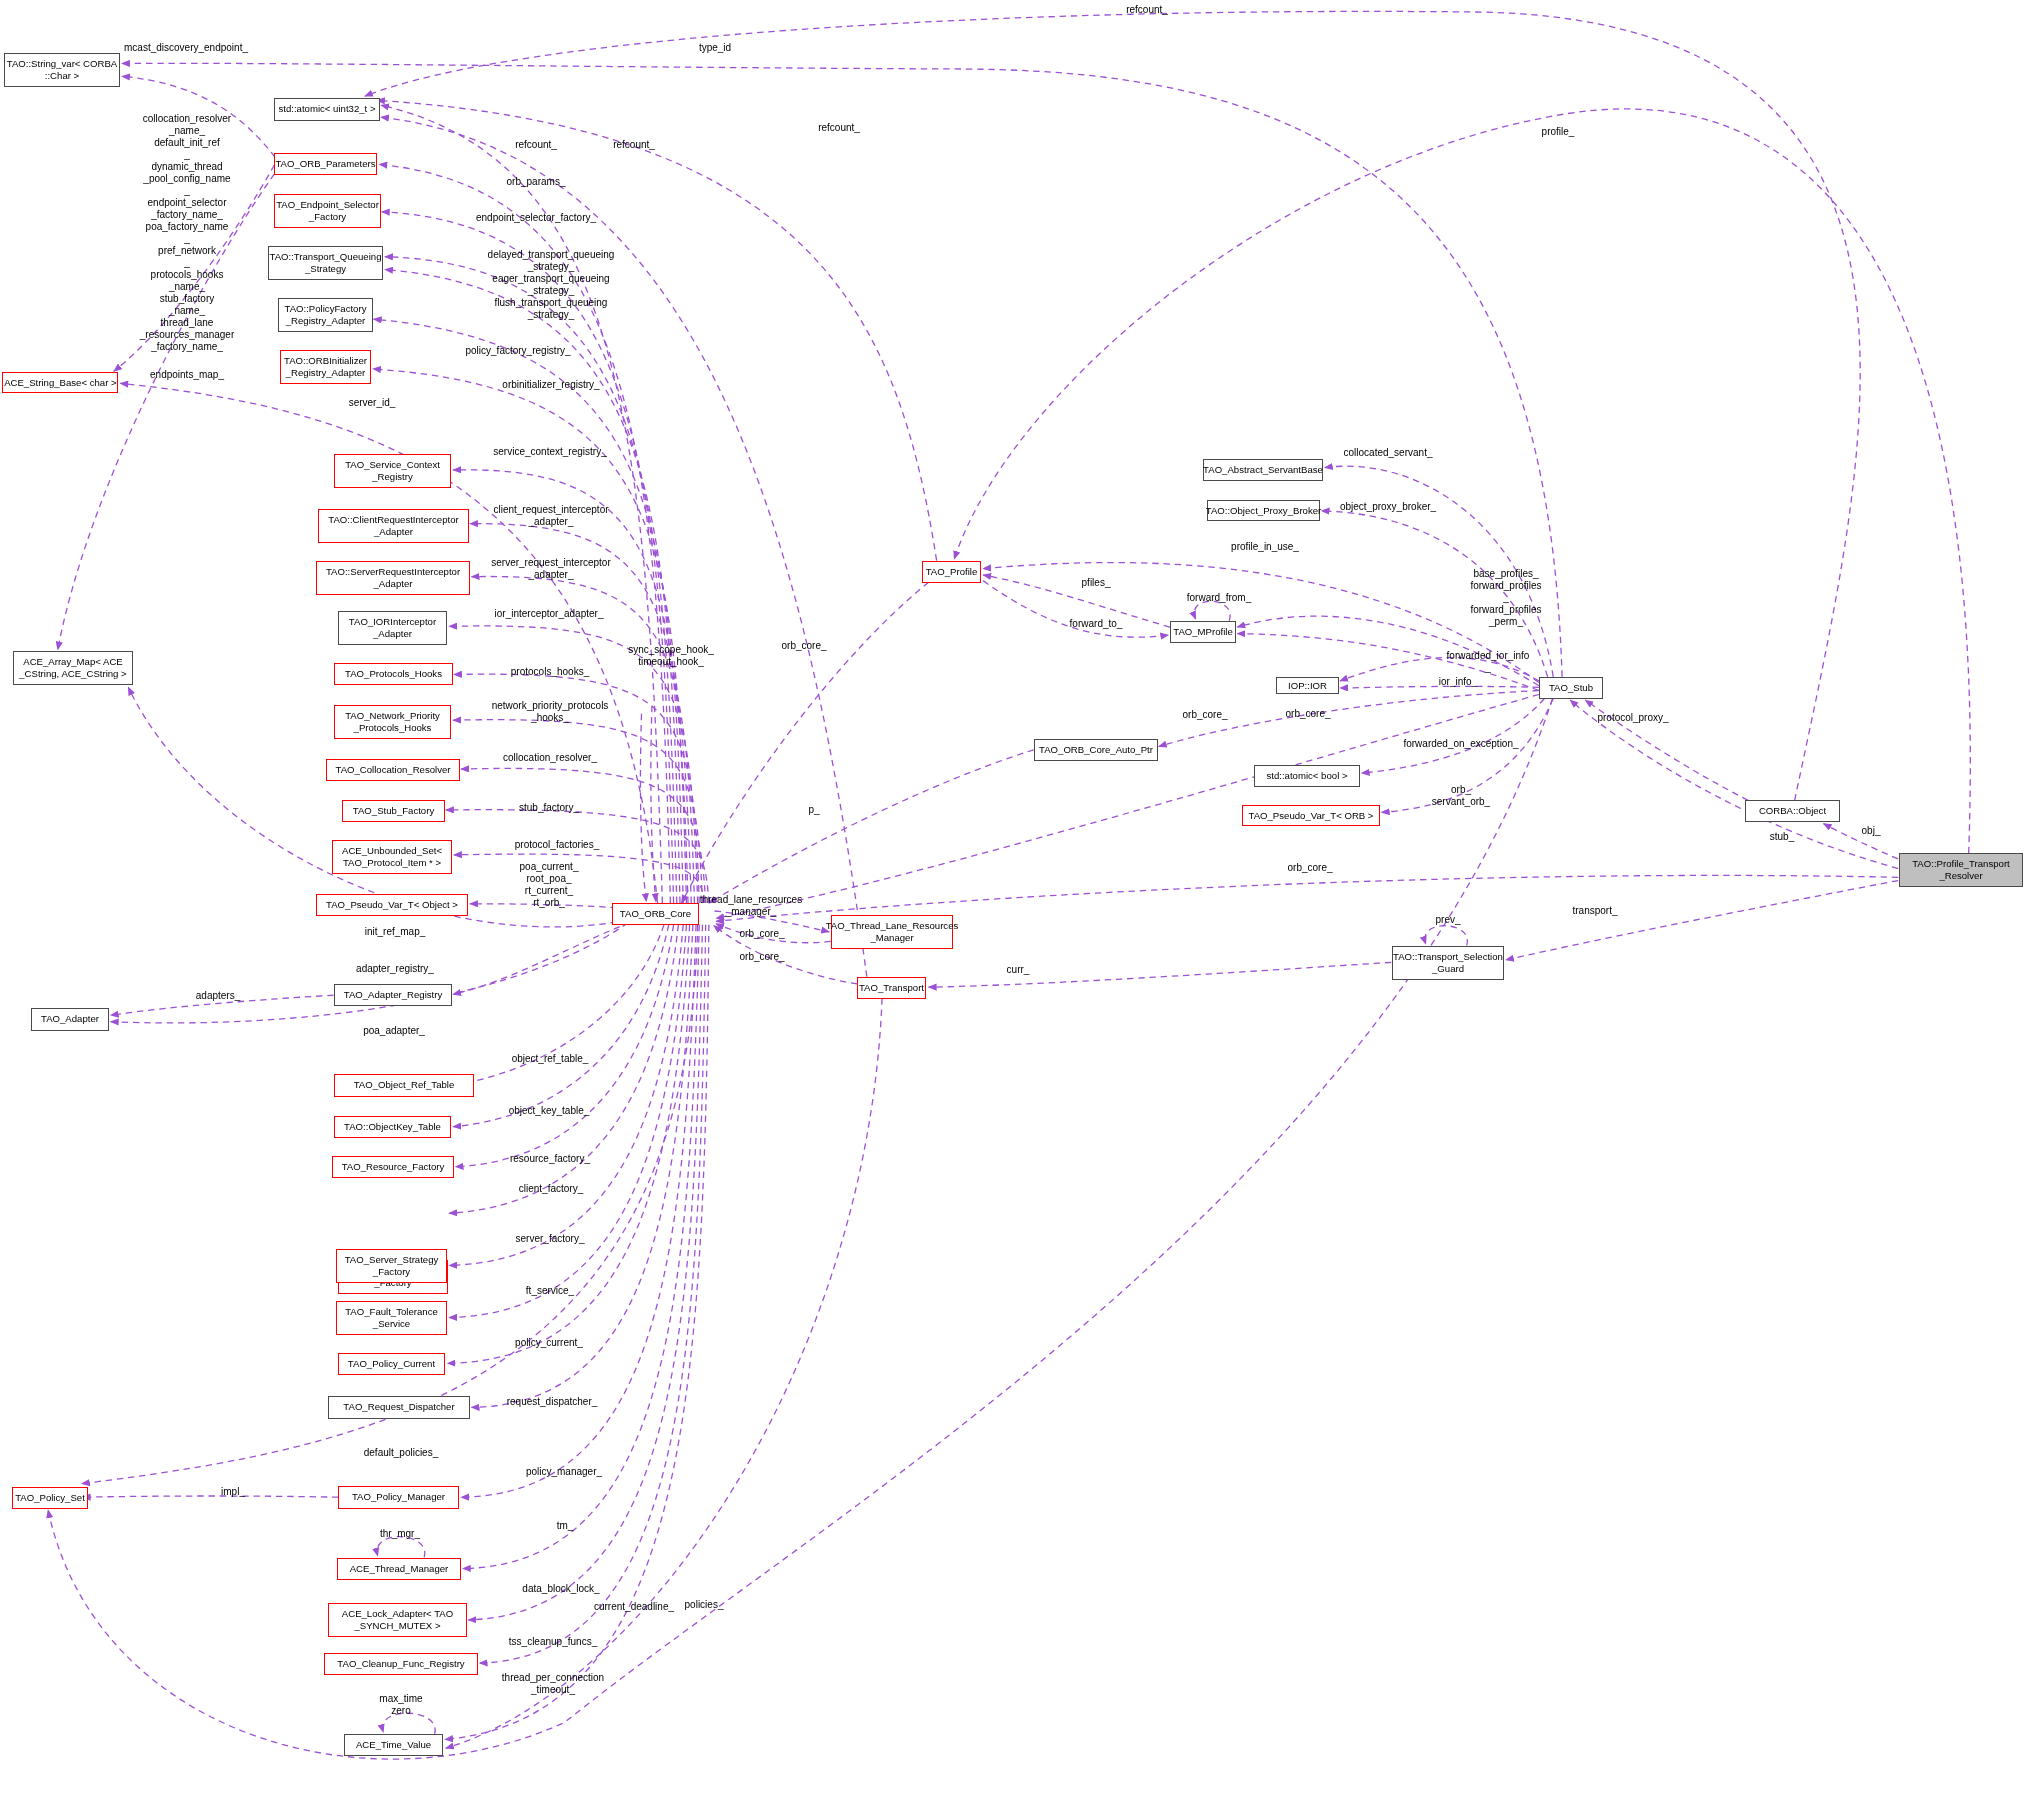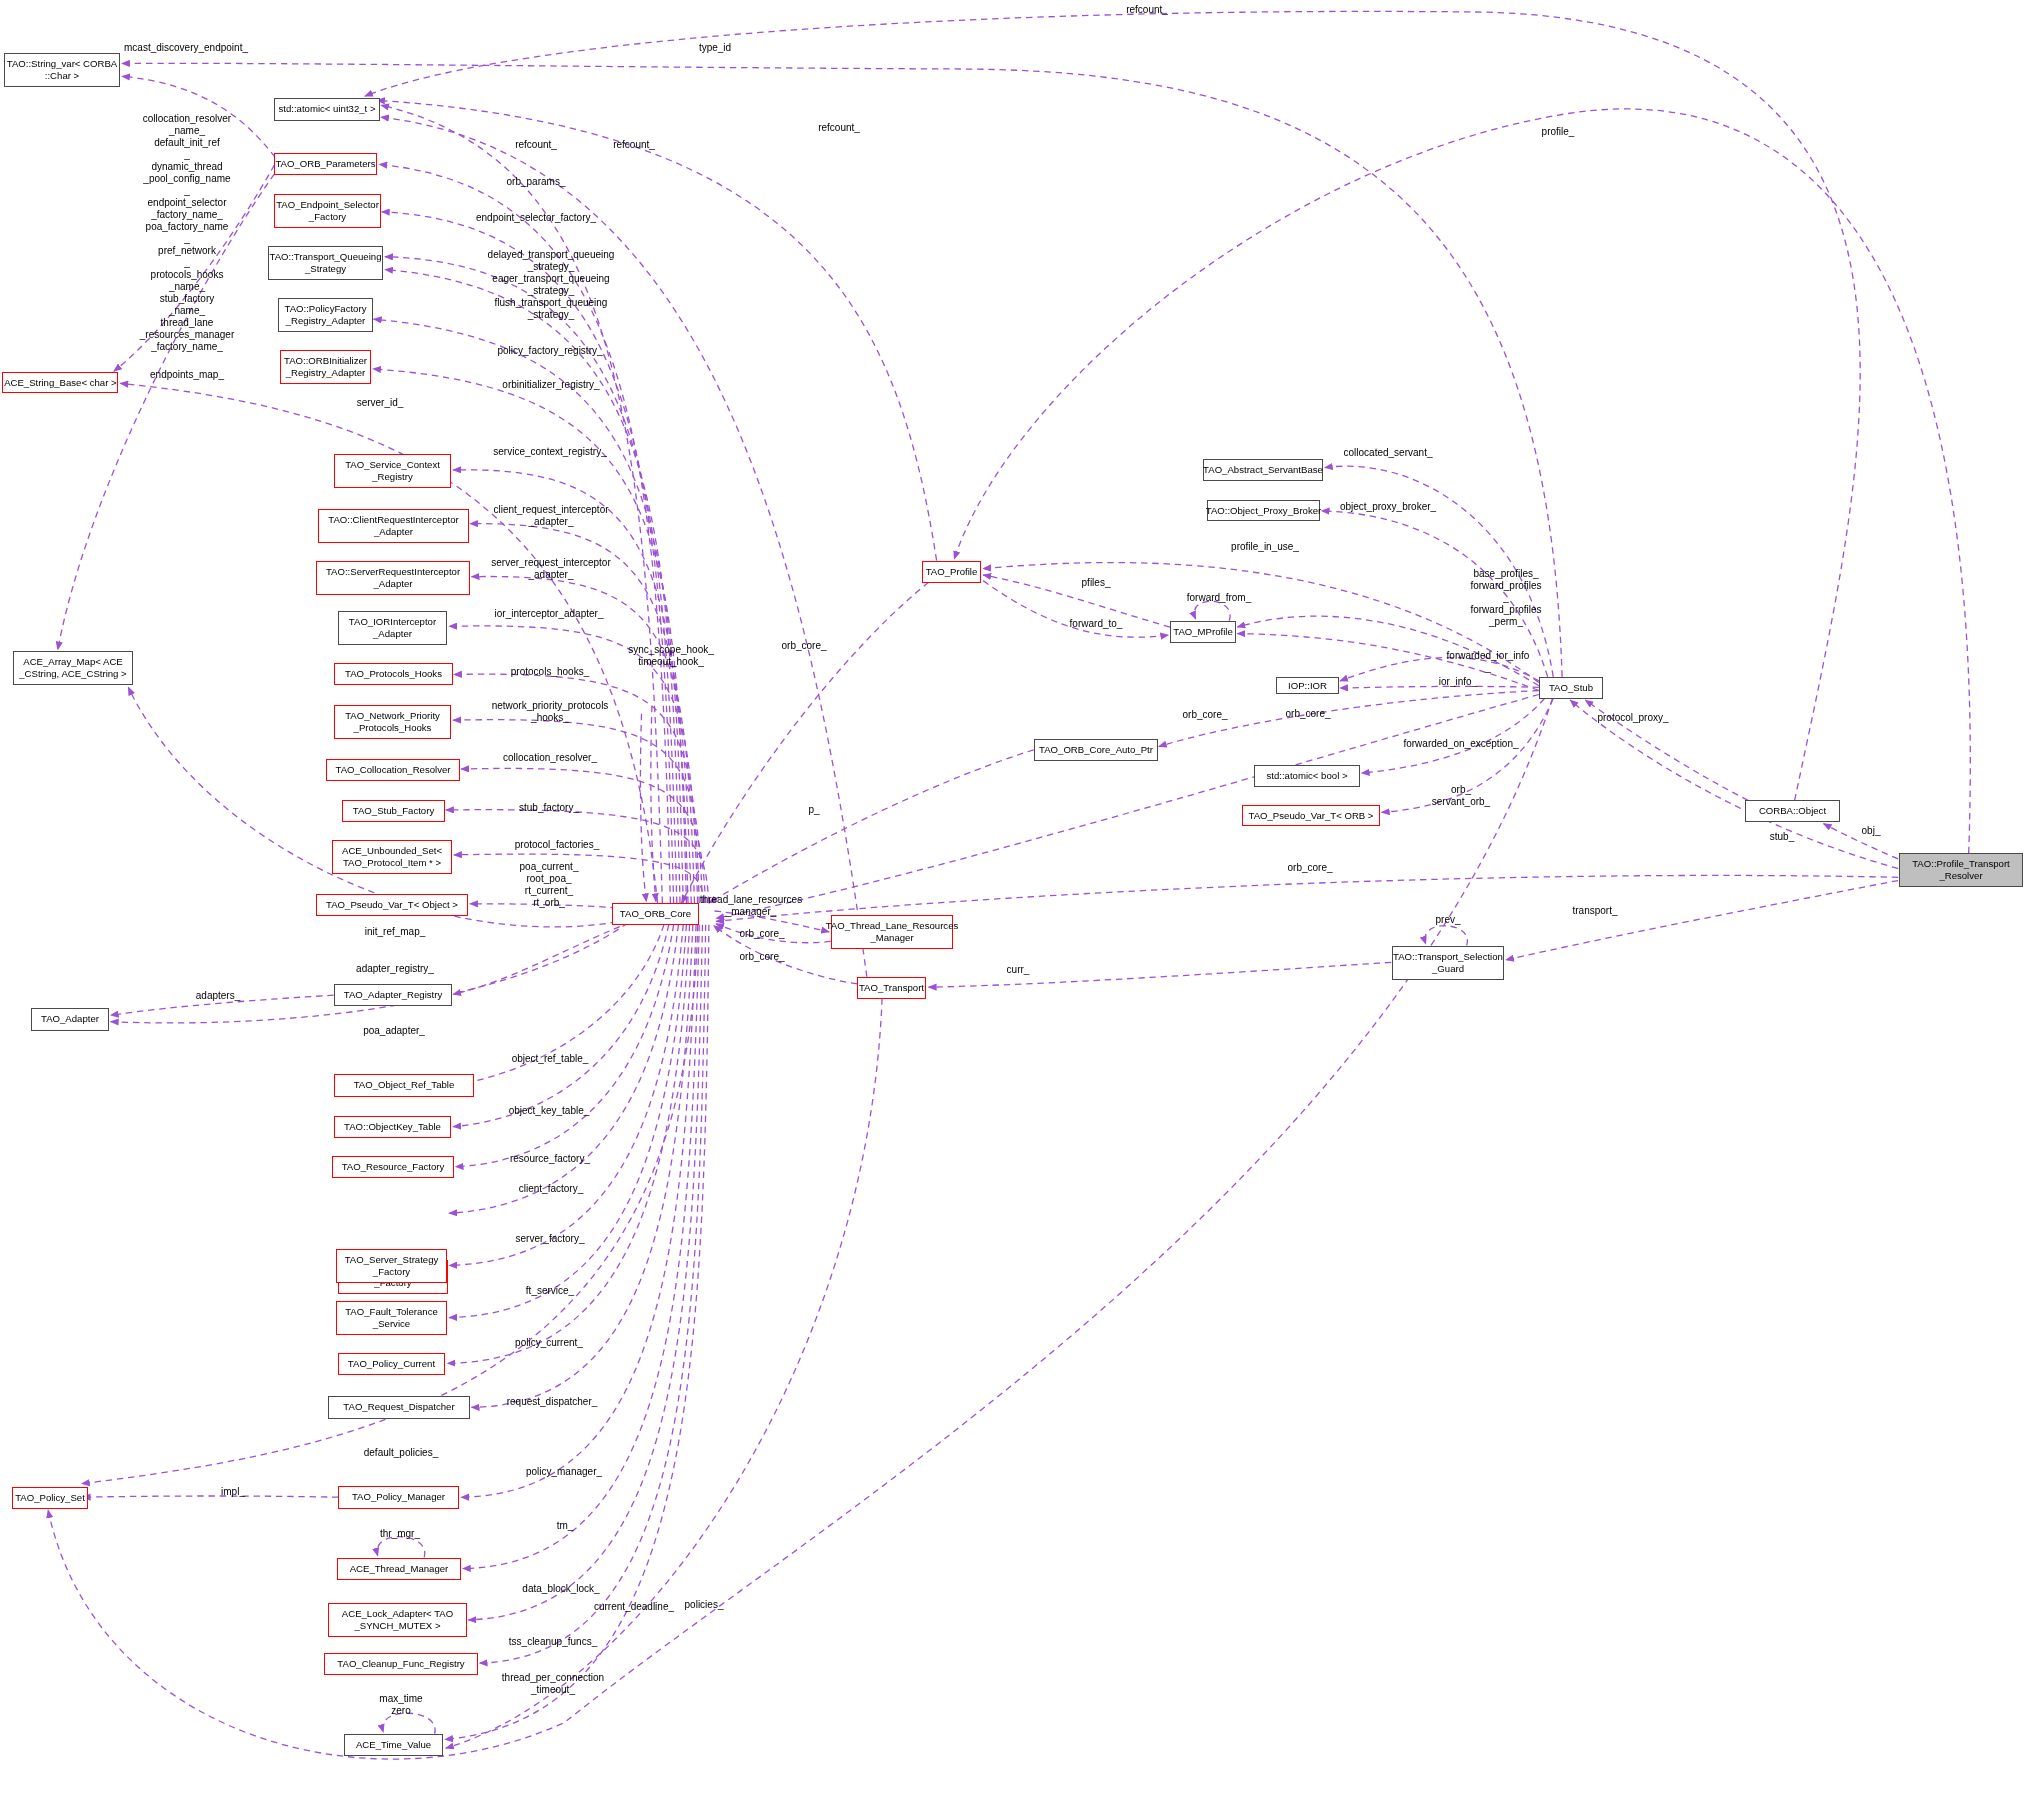--- a/index.html
+++ b/index.html
@@ -217,23 +217,23 @@
       <div class="edge-label" style="left: 634px; top: 145px;">refcount_</div>
       <div class="edge-label" style="left: 839px; top: 128px;">refcount_</div>
       <div class="edge-label" style="left: 536px; top: 182px;">orb_params_</div>
       <div class="edge-label" style="left: 536px; top: 218px;">endpoint_selector_factory_</div>
       <div class="edge-label" style="left: 551px; top: 285px;">delayed_transport_queueing
 _strategy_
 eager_transport_queueing
 _strategy_
 flush_transport_queueing
 _strategy_</div>
-      <div class="edge-label" style="left: 550px; top: 351px;">policy_factory_registry_</div>
+      <div class="edge-label" style="left: 518px; top: 351px;">policy_factory_registry_</div>
       <div class="edge-label" style="left: 551px; top: 385px;">orbinitializer_registry_</div>
-      <div class="edge-label" style="left: 380px; top: 403px;">server_id_</div>
+      <div class="edge-label" style="left: 372px; top: 403px;">server_id_</div>
       <div class="edge-label" style="left: 187px; top: 375px;">endpoints_map_</div>
       <div class="edge-label" style="left: 550px; top: 452px;">service_context_registry_</div>
       <div class="edge-label" style="left: 551px; top: 516px;">client_request_interceptor
 _adapter_</div>
       <div class="edge-label" style="left: 551px; top: 569px;">server_request_interceptor
 _adapter_</div>
       <div class="edge-label" style="left: 549px; top: 614px;">ior_interceptor_adapter_</div>
       <div class="edge-label" style="left: 550px; top: 672px;">protocols_hooks_</div>
       <div class="edge-label" style="left: 550px; top: 712px;">network_priority_protocols
 _hooks_</div>

